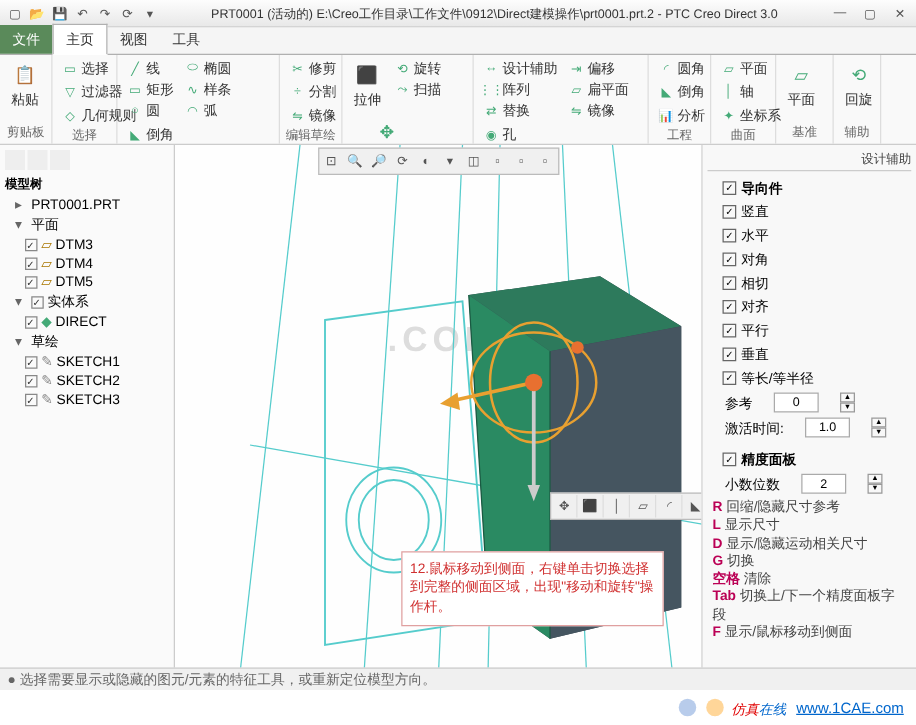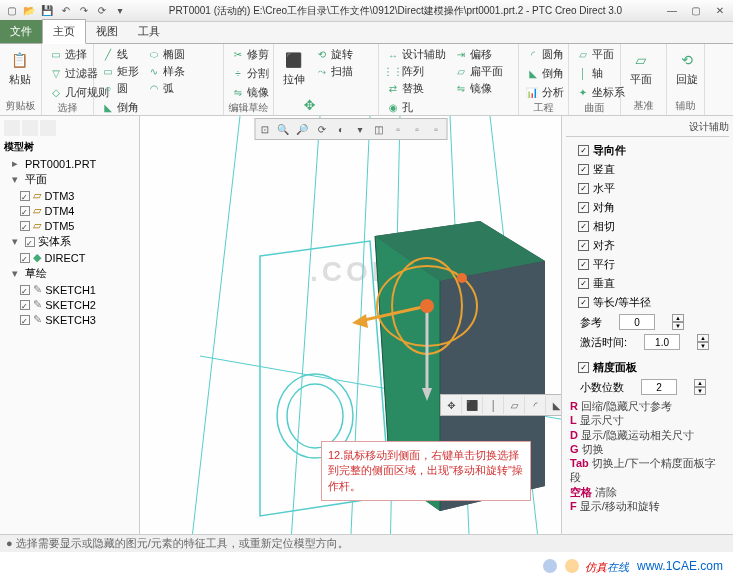--- a/index.html
+++ b/index.html
@@ -46,21 +46,21 @@
 .viewbar{position:absolute;top:2px;left:50%;transform:translateX(-50%);background:#f0f0f0;border:1px solid #bbb;display:flex;gap:1px;padding:1px;}
 .viewbar span{width:18px;height:18px;display:flex;align-items:center;justify-content:center;font-size:10px;color:#555;}
 .ctxbar{position:absolute;bottom:140px;left:300px;background:#f0f0f0;border:1px solid #bbb;display:flex;gap:1px;padding:1px;}
 .ctxbar span{width:20px;height:18px;display:flex;align-items:center;justify-content:center;font-size:10px;color:#555;border-right:1px solid #ddd;}
 .tooltip{position:absolute;bottom:55px;right:30px;width:210px;background:#fff;border:1px solid #e0a0a0;padding:6px;font-size:11px;color:#d03030;line-height:1.4;}
 .statusbar{position:absolute;bottom:28px;left:0;right:0;height:18px;background:#f0f0f0;border-top:1px solid #ccc;display:flex;align-items:center;padding:0 6px;font-size:9px;color:#666;}
 .footer{position:absolute;bottom:0;left:0;right:0;height:28px;background:#fff;display:flex;align-items:center;justify-content:flex-end;padding:0 10px;}
 .footer .logo{font-size:14px;font-style:italic;}
 .footer .logo .c1{color:#e00000;}
 .footer .logo .c2{color:#0066cc;margin-top:47px;}
-.footer .url{font-size:12px;color:#0066cc;margin-left:8px;}
+.footer .url{font-size:12px;color:#0066cc;margin-left:8px;text-decoration:underline;}
 .footer .deco{width:18px;height:18px;margin-right:4px;}
 svg.scene{position:absolute;top:0;left:0;}
 .watermark{position:absolute;top:140px;left:170px;font-size:28px;color:#ddd;font-weight:bold;letter-spacing:4px;}
 </style>
 </head>
 <body>
 
 <div class="titlebar">
   <div class="qat">
     <span>▢</span>
@@ -493,23 +493,23 @@
       <div class="spin">
           <span>▲</span>
           <span>▼</span>
         </div>
     </div>
     <div class="help">
       <div><b>R</b> <span>回缩/隐藏尺寸参考</span></div>
       <div><b>L</b> <span>显示尺寸</span></div>
       <div><b>D</b> <span>显示/隐藏运动相关尺寸</span></div>
       <div><b>G</b> <span>切换</span></div>
+      <div><b>空格</b> <span>清除</span></div>
       <div><b>Tab</b> <span>切换上/下一个精度面板字段</span></div>
-      <div><b>空格</b> <span>清除</span></div>
-      <div><b>F</b> <span>显示/移动和旋转</span></div>
+      <div><b>F</b> <span>显示/鼠标移动到侧面</span></div>
     </div>
   </div>
 </div>
 
 <div class="statusbar">
   <span>● 选择需要显示或隐藏的图元/元素的特征工具，或重新定位模型方向。</span>
 </div>
 
 <div class="footer">
   <svg class="deco">

